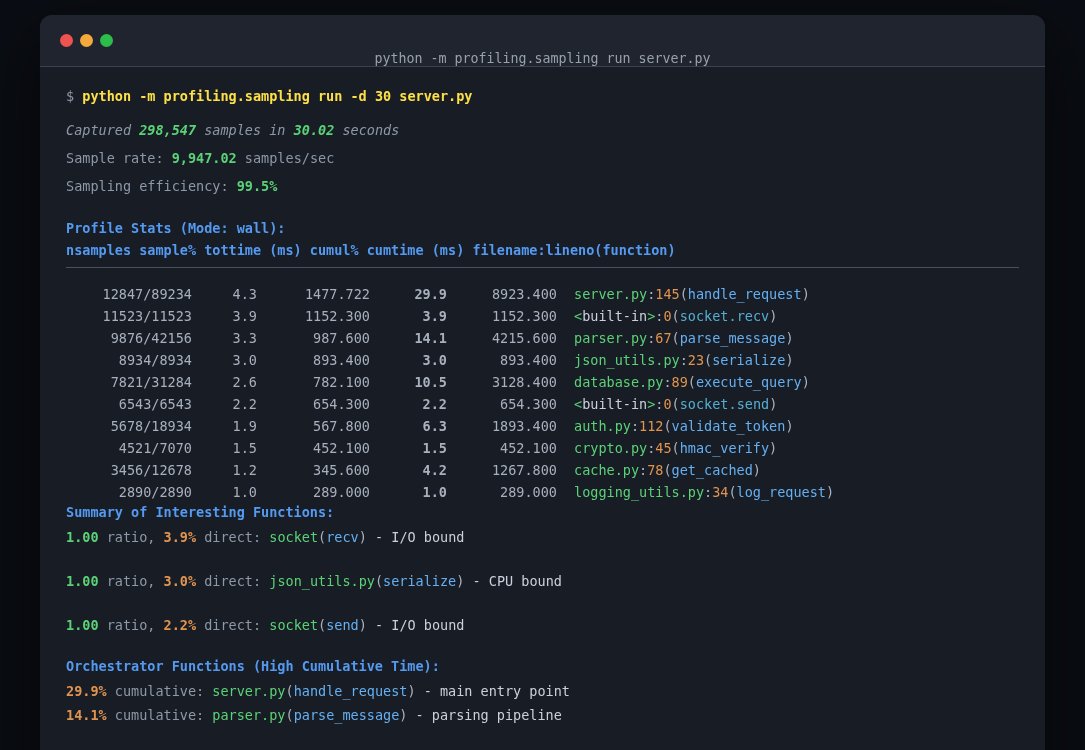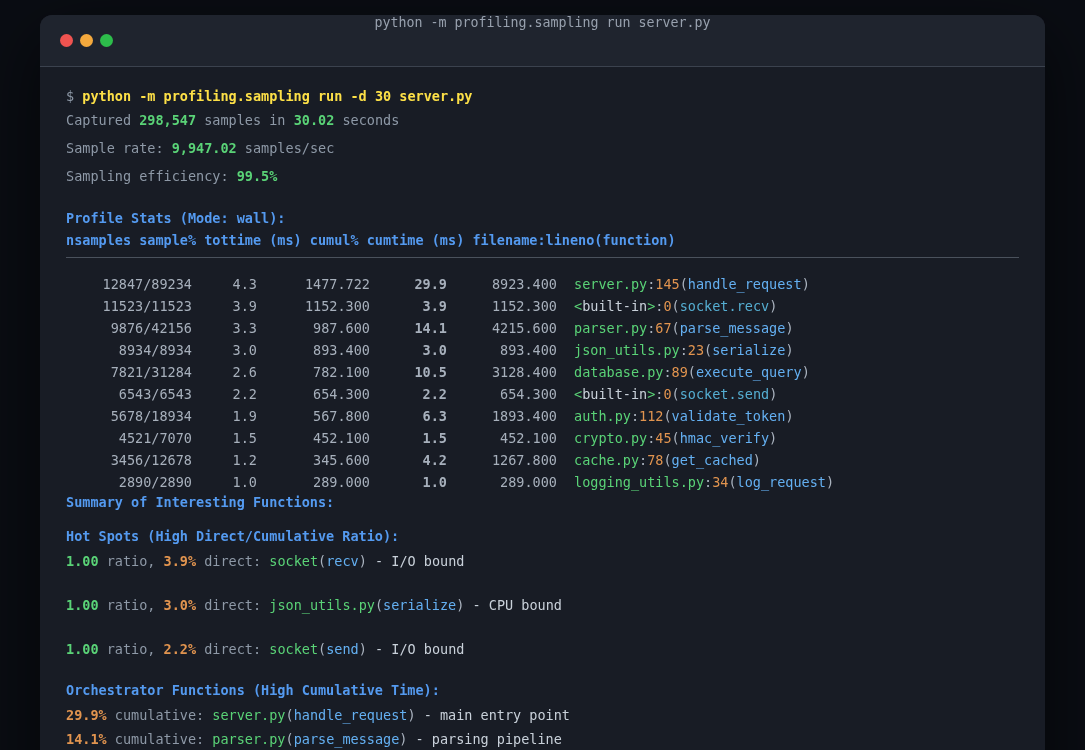--- a/index.html
+++ b/index.html
@@ -9,40 +9,40 @@
     font-family:"DejaVu Sans Mono","Liberation Mono",monospace;
   }
   .window{
     position:absolute;left:40px;top:15px;width:1005px;height:800px;
     background:#181c25;border-radius:12px 12px 0 0;
     box-shadow:0 24px 70px rgba(0,0,0,.6);
   }
   .titlebar{
     height:51px;background:#1f242e;border-bottom:1px solid #3b424e;
     border-radius:12px 12px 0 0;position:relative;
-    display:flex;align-items:flex-start;justify-content:center;
+    display:flex;align-items:flex-end;justify-content:center;
   }
   .lights{position:absolute;left:20px;top:0;height:51px;display:flex;align-items:center;gap:7px;}
   .light{width:13px;height:13px;border-radius:50%;display:inline-block;}
   .title{font-size:13.3px;color:#98a1ae;}
   .content{padding:20px 26px 0 26px;font-size:13.5px;}
   .line{line-height:18px;white-space:pre;}
   .muted{color:#8e99a7;}
   .bright{color:#c9d1da;}
   .num{color:#a7b0bc;}
   .punct{color:#aab3bf;}
   .green{color:#5ad377;}
   .gb{color:#5ad377;font-weight:bold;}
   .orange{color:#e1944f;}
   .ob{color:#e1944f;font-weight:bold;}
   .blue{color:#64b0f2;}
   .cyan{color:#55aed2;}
   .heading{color:#549af0;font-weight:bold;}
   .cmd{color:#fde047;font-weight:bold;}
-  .mt-captured{margin-top:6px;}
+  .mt-captured{margin-top:16px;font-style:italic;}
   .mt-10{margin-top:10px;}
   .mt-profile{margin-top:24px;}
   .mt-colhdr{margin-top:4px;}
   .divider{margin-top:8px;border:none;border-top:1px solid #4a515c;height:0;}
   .table{margin-top:15px;}
   .row{display:flex;line-height:22px;}
   .cell{text-align:right;}
   .c-nsamples{width:126px;}
   .c-sample{width:65px;}
   .c-tottime{width:113px;}
@@ -161,21 +161,20 @@
           <span class="cell num c-sample">1.0</span>
           <span class="cell num c-tottime">289.000</span>
           <span class="cell num c-cumul">1.0</span>
           <span class="cell num c-cumtime">289.000</span>
           <span class="cell c-func"><span class="green">logging_utils.py</span><span class="punct">:</span><span class="orange">34</span><span class="punct">(</span><span class="blue">log_request</span><span class="punct">)</span></span>
         </div>
       </div>
 
     <div class="line mt-summary heading">Summary of Interesting Functions:</div>
 
-    <div class="line mt-hothdr heading">Hot Spots (High Direct/Cumulative Ratio):</div>
     <div id="hot-spots">
         <div class="line mt-item1"><span class="gb">1.00</span> <span class="muted">ratio,</span> <span class="ob">3.9%</span> <span class="muted">direct:</span> <span class="green">socket</span><span class="punct">(</span><span class="blue">recv</span><span class="punct">)</span> <span class="bright">- I/O bound</span></div>
         <div class="line mt-item"><span class="gb">1.00</span> <span class="muted">ratio,</span> <span class="ob">3.0%</span> <span class="muted">direct:</span> <span class="green">json_utils.py</span><span class="punct">(</span><span class="blue">serialize</span><span class="punct">)</span> <span class="bright">- CPU bound</span></div>
         <div class="line mt-item"><span class="gb">1.00</span> <span class="muted">ratio,</span> <span class="ob">2.2%</span> <span class="muted">direct:</span> <span class="green">socket</span><span class="punct">(</span><span class="blue">send</span><span class="punct">)</span> <span class="bright">- I/O bound</span></div>
       </div>
 
     <div class="line mt-orchhdr heading">Orchestrator Functions (High Cumulative Time):</div>
     <div id="orchestrators">
         <div class="line mt-orch1"><span class="ob">29.9%</span> <span class="muted">cumulative:</span> <span class="green">server.py</span><span class="punct">(</span><span class="blue">handle_request</span><span class="punct">)</span> <span class="bright">- main entry point</span></div>
         <div class="line mt-orch2"><span class="ob">14.1%</span> <span class="muted">cumulative:</span> <span class="green">parser.py</span><span class="punct">(</span><span class="blue">parse_message</span><span class="punct">)</span> <span class="bright">- parsing pipeline</span></div>

